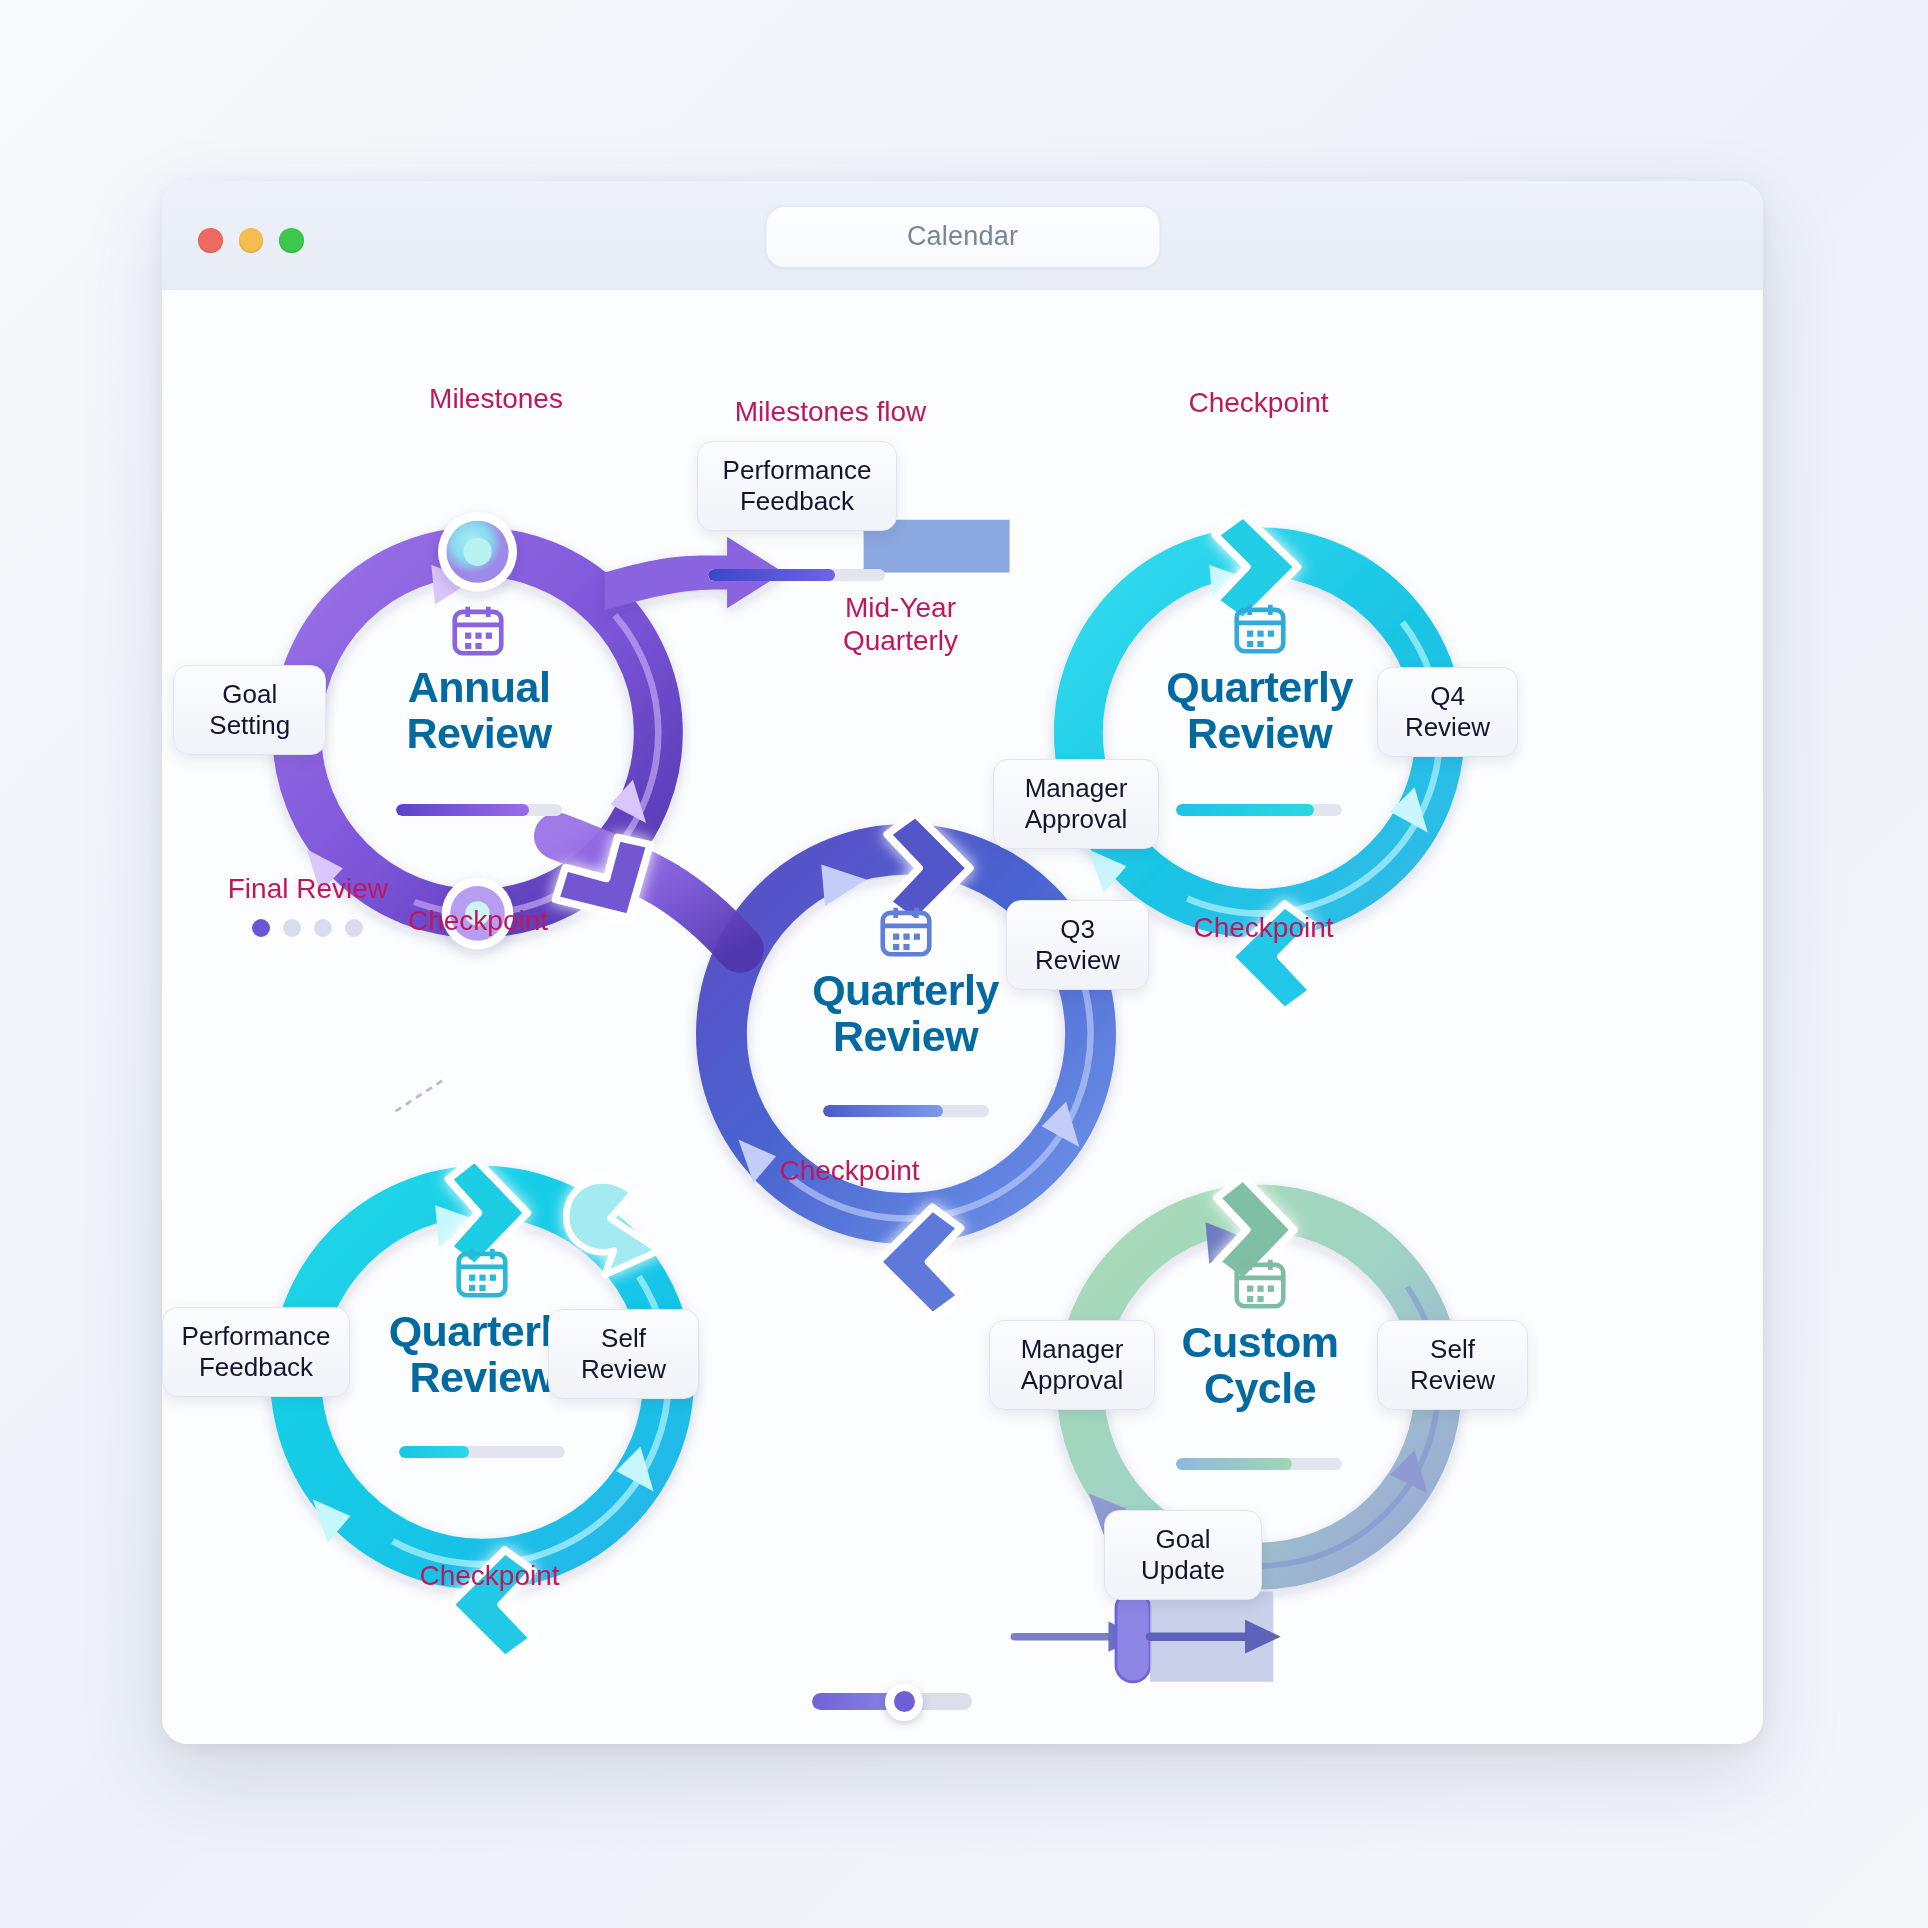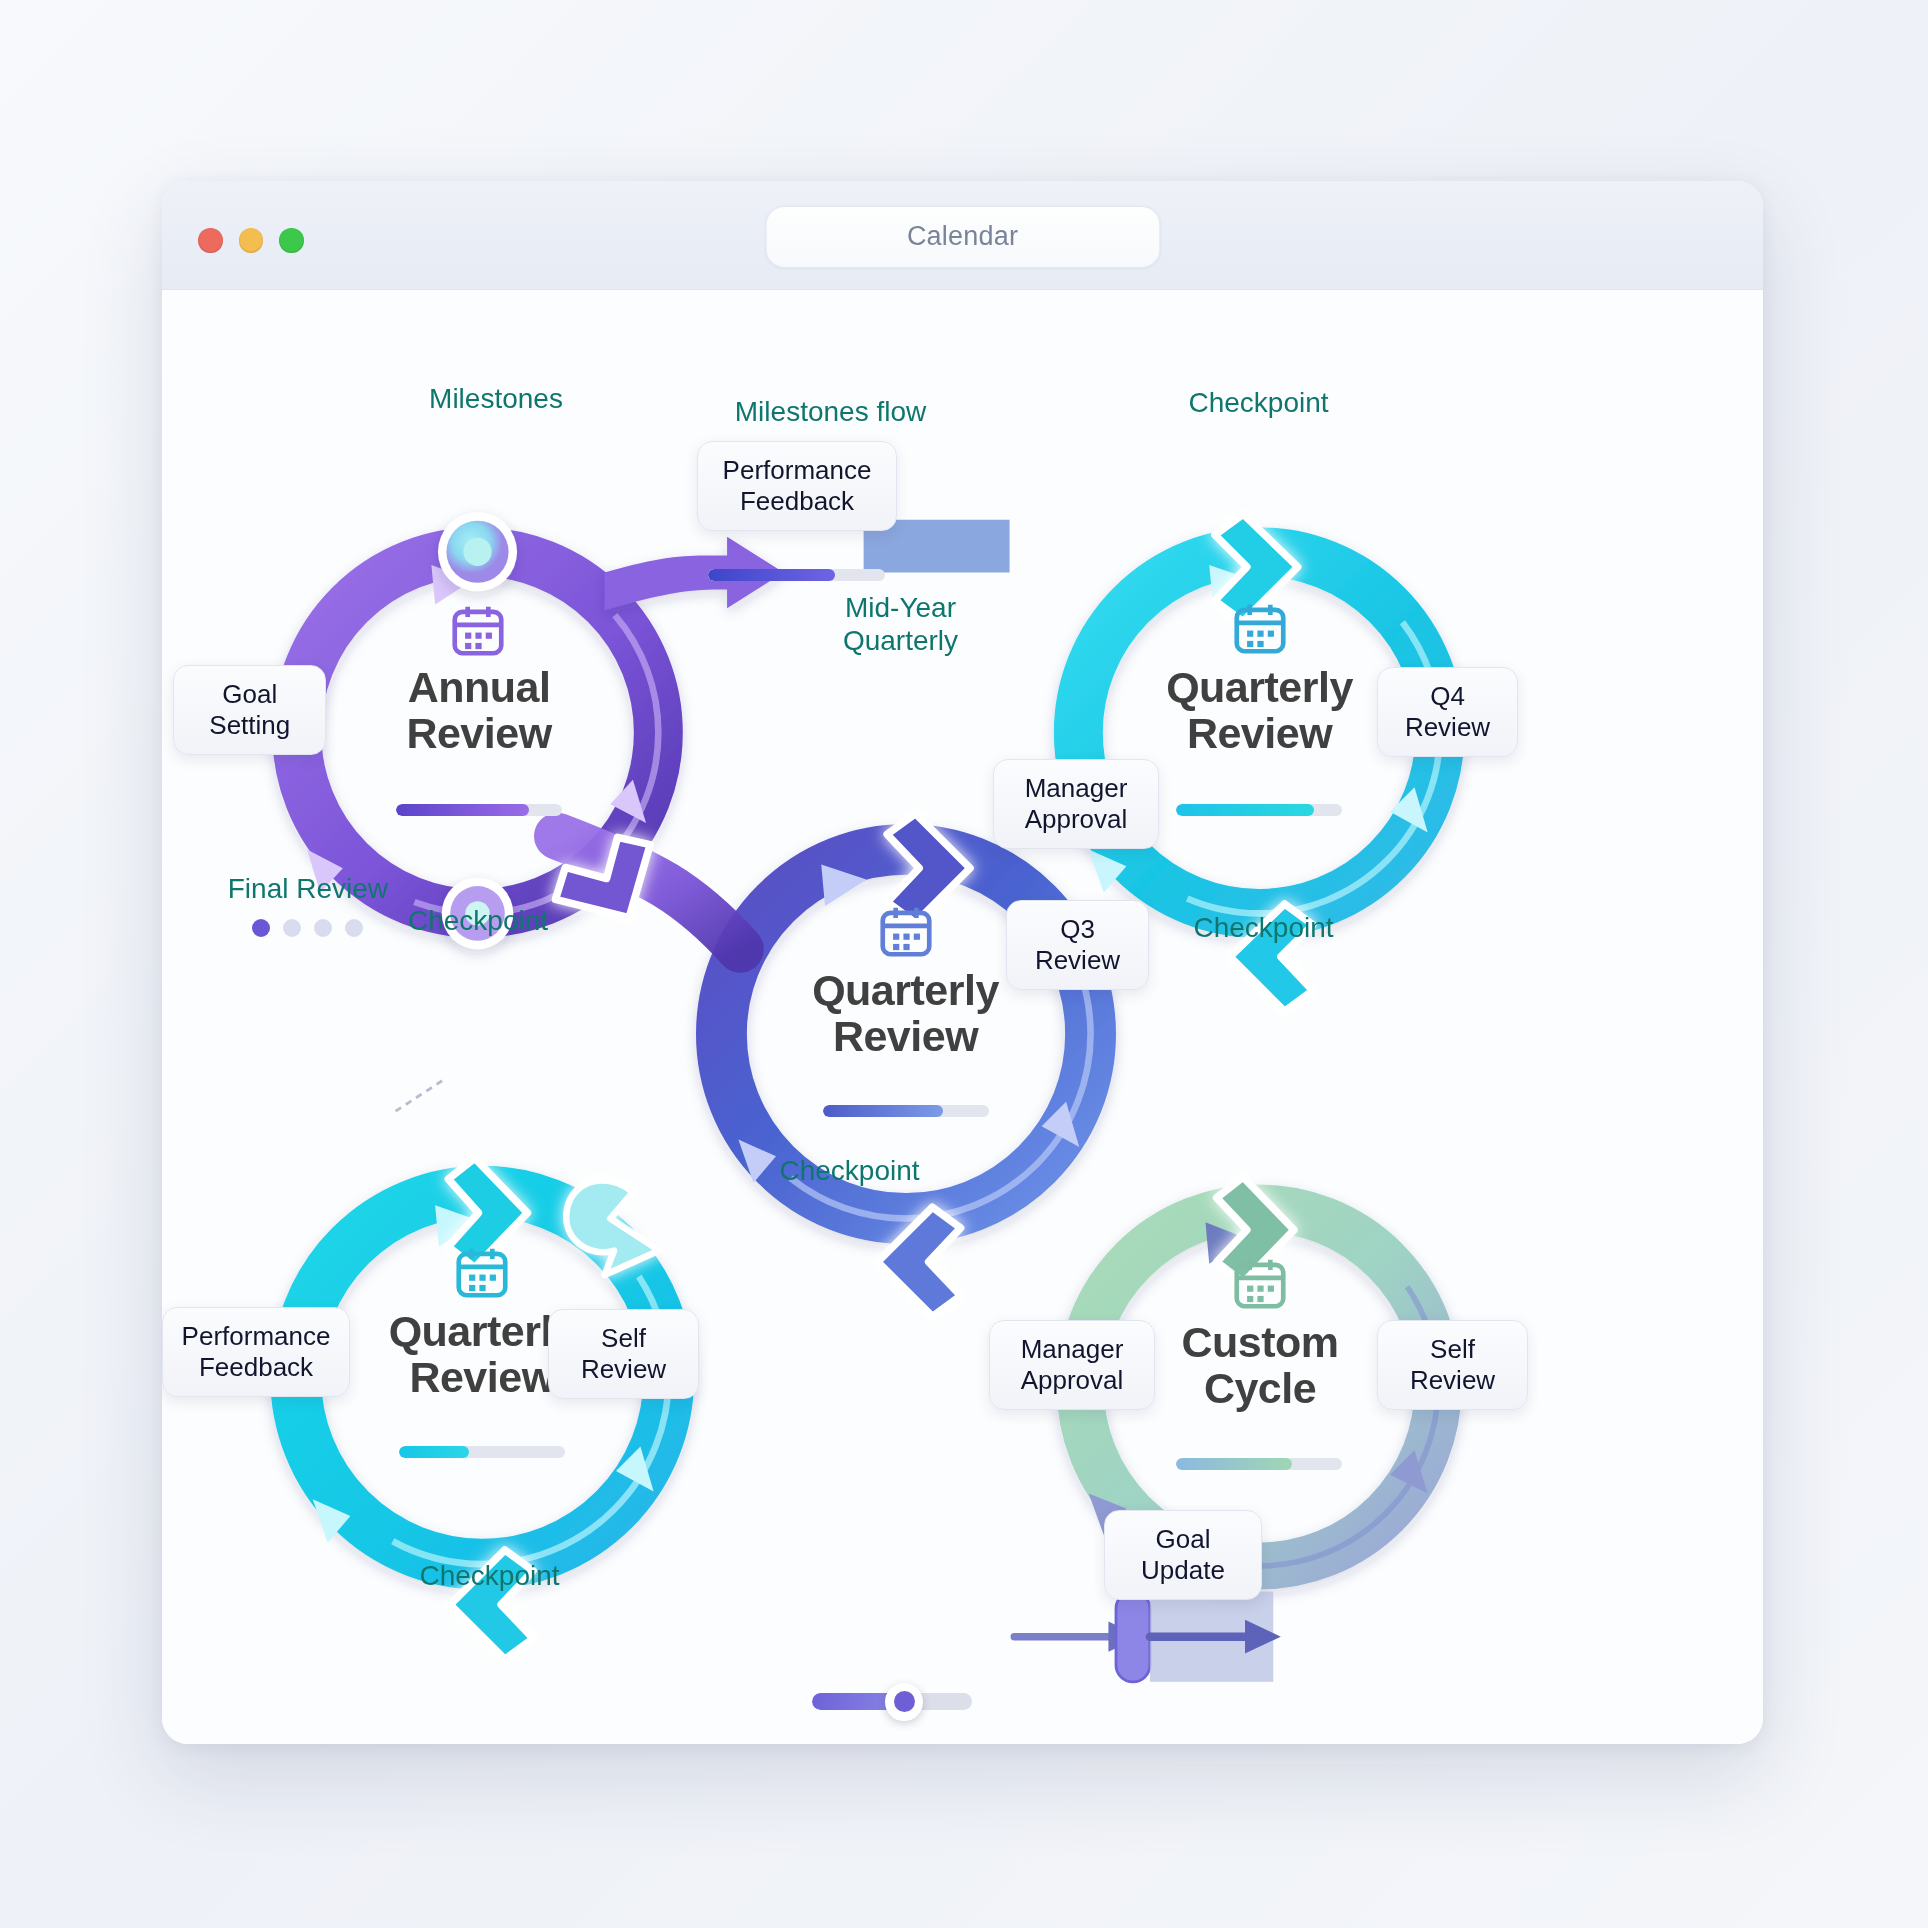--- a/index.html
+++ b/index.html
@@ -42,34 +42,34 @@
   }
   .viewport { position:absolute; left:0; top:109px; width:100%; height: calc(100% - 109px);
               background:#fcfdfe; overflow:hidden; }
 
   
   #diagram { position:absolute; left:0; top:0; width:1601px; height:1454px; }
 
   
   .ov { position:absolute; }
   .plainlabel {
-    color:#0f766e; font-size: 28px; font-weight: 400;
+    color:#be185d; font-size: 28px; font-weight: 400;
     text-align:center; line-height: 1.18; white-space: pre-line;
   }
   .chip {
     background: linear-gradient(180deg,#fbfcfe,#f1f3f8);
     border: 0.9px solid #e0e5ef;
     border-radius: 15px;
     box-shadow: 0 4.7px 13px rgba(50,60,100,.10);
     color:#11162e; font-size: 26px; line-height:1.2;
     text-align:center; padding: 13px 13px;
     white-space: pre-line;
   }
   .nodetitle {
-    font-weight: 700; font-size: 43px; color:#404040;
+    font-weight: 700; font-size: 43px; color:#0369a1;
     text-align:center; line-height: 1.06; letter-spacing:-0.5px;
     white-space: pre-line;
   }
   .bar { height: 12.2px; border-radius: 6.6px; background:#e2e5ee; overflow:hidden; }
   .bar > i { display:block; height:100%; border-radius:6.6px; }
   .dots { display:flex; gap: 13px; justify-content:center; }
   .dot { width:18px; height:18px; border-radius:50%; background:#d9dcee; }
   .dot.on { background:#6b56d6; }
 
   

